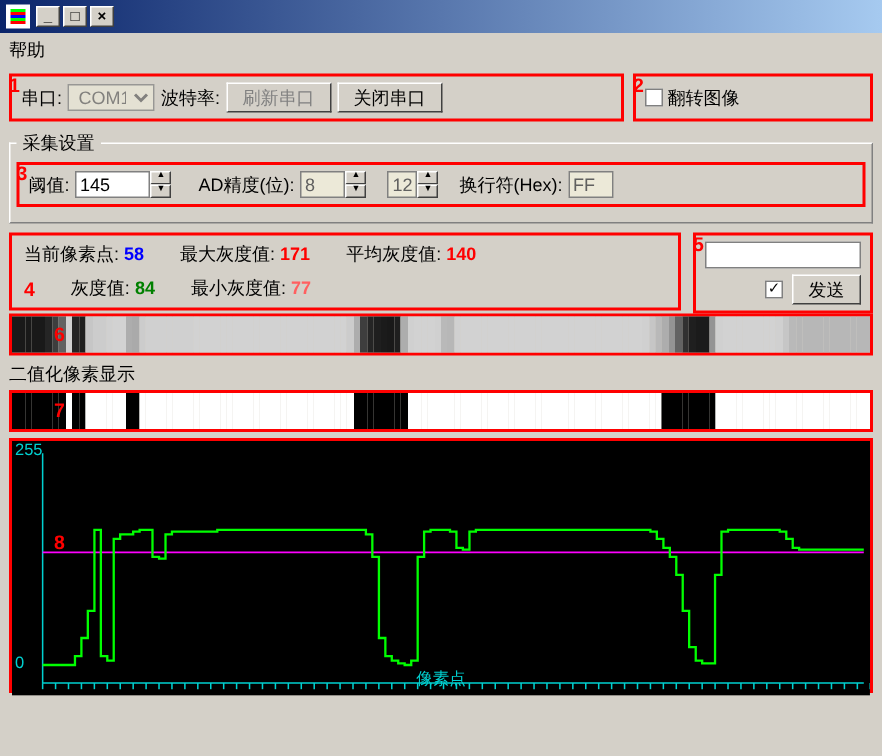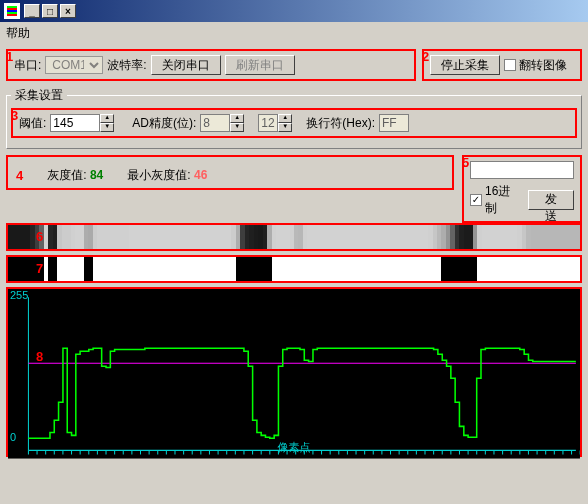--- a/index.html
+++ b/index.html
@@ -63,26 +63,25 @@
 </div>
 
 <div class="content">
 
   <div style="display:flex; gap:6px;">
     <div class="annot" style="flex:1;">
       <span class="annot-num">1</span>
       <span class="field-label">串口:</span>
       <select disabled="" style="width:58px"><option>COM1</option></select>
       <span class="field-label">波特率:</span>
+      <button class="btn" disabled="">刷新串口</button>
       <button class="btn">关闭串口</button>
-      <button class="btn" disabled="">刷新串口</button>
     </div>
     <div class="annot" style="width:160px;">
       <span class="annot-num">2</span>
-      <button class="btn">停止采集</button>
       <label class="checkbox">
         <span class="cb"></span>
         <span>翻转图像</span>
       </label>
     </div>
   </div>
 
   <fieldset class="group">
     <legend>采集设置</legend>
     <div class="annot">
@@ -113,33 +112,37 @@
           </span>
       </span>
       <span style="width:6px"></span>
       <span class="field-label">换行符(Hex):</span>
       <input type="text" disabled="" style="width: 30px;" value="FF">
     </div>
   </fieldset>
 
   <div class="row-flex">
     <div class="stats-box">
+      <div class="stats-row">
+        <span><span>当前像素点:</span> <span class="val-blue">58</span></span>
+        <span><span>最大灰度值:</span> <span class="val-red">171</span></span>
+        <span><span>平均灰度值:</span> <span class="val-red">140</span></span>
+      </div>
       <div class="stats-row" style="margin-top:6px;">
         <span class="annot-num" style="position:static;">4</span>
         <span><span>灰度值:</span> <span class="val-green">84</span></span>
-        <span><span>最小灰度值:</span> <span class="val-pink">46</span></span>
+        <span><span>最小灰度值:</span> <span class="val-pink">77</span></span>
       </div>
     </div>
     <div class="send-box">
       <span class="annot-num">5</span>
       <input type="text" style="width: 100%; margin-bottom: 4px;">
       <div style="display:flex; align-items:center; gap:6px; justify-content:flex-end;">
         <label class="checkbox">
           <span class="cb">✓</span>
-          <span>16进制</span>
         </label>
         <button class="btn">发送</button>
       </div>
     </div>
   </div>
 
   <div class="strip">
     <span class="annot-num" style="left:28px; top:4px;">6</span>
     <div class="strip-inner" id="gray-strip">
         <div class="grad-strip">
@@ -268,20 +271,21 @@
           <div class="grad-seg" style="flex:1;background:rgb(183,183,183)"></div>
           <div class="grad-seg" style="flex:1;background:rgb(183,183,183)"></div>
           <div class="grad-seg" style="flex:1;background:rgb(183,183,183)"></div>
           <div class="grad-seg" style="flex:1;background:rgb(183,183,183)"></div>
           <div class="grad-seg" style="flex:1;background:rgb(183,183,183)"></div>
           <div class="grad-seg" style="flex:1;background:rgb(183,183,183)"></div>
         </div>
       </div>
   </div>
 
+  <div class="section-label">二值化像素显示</div>
   <div class="strip">
     <span class="annot-num" style="left:28px; top:4px;">7</span>
     <div class="strip-inner" id="binary-strip">
         <div class="grad-strip">
           <div class="grad-seg" style="flex:1;background:#000"></div>
           <div class="grad-seg" style="flex:1;background:#000"></div>
           <div class="grad-seg" style="flex:1;background:#000"></div>
           <div class="grad-seg" style="flex:1;background:#000"></div>
           <div class="grad-seg" style="flex:1;background:#000"></div>
           <div class="grad-seg" style="flex:1;background:#000"></div>

